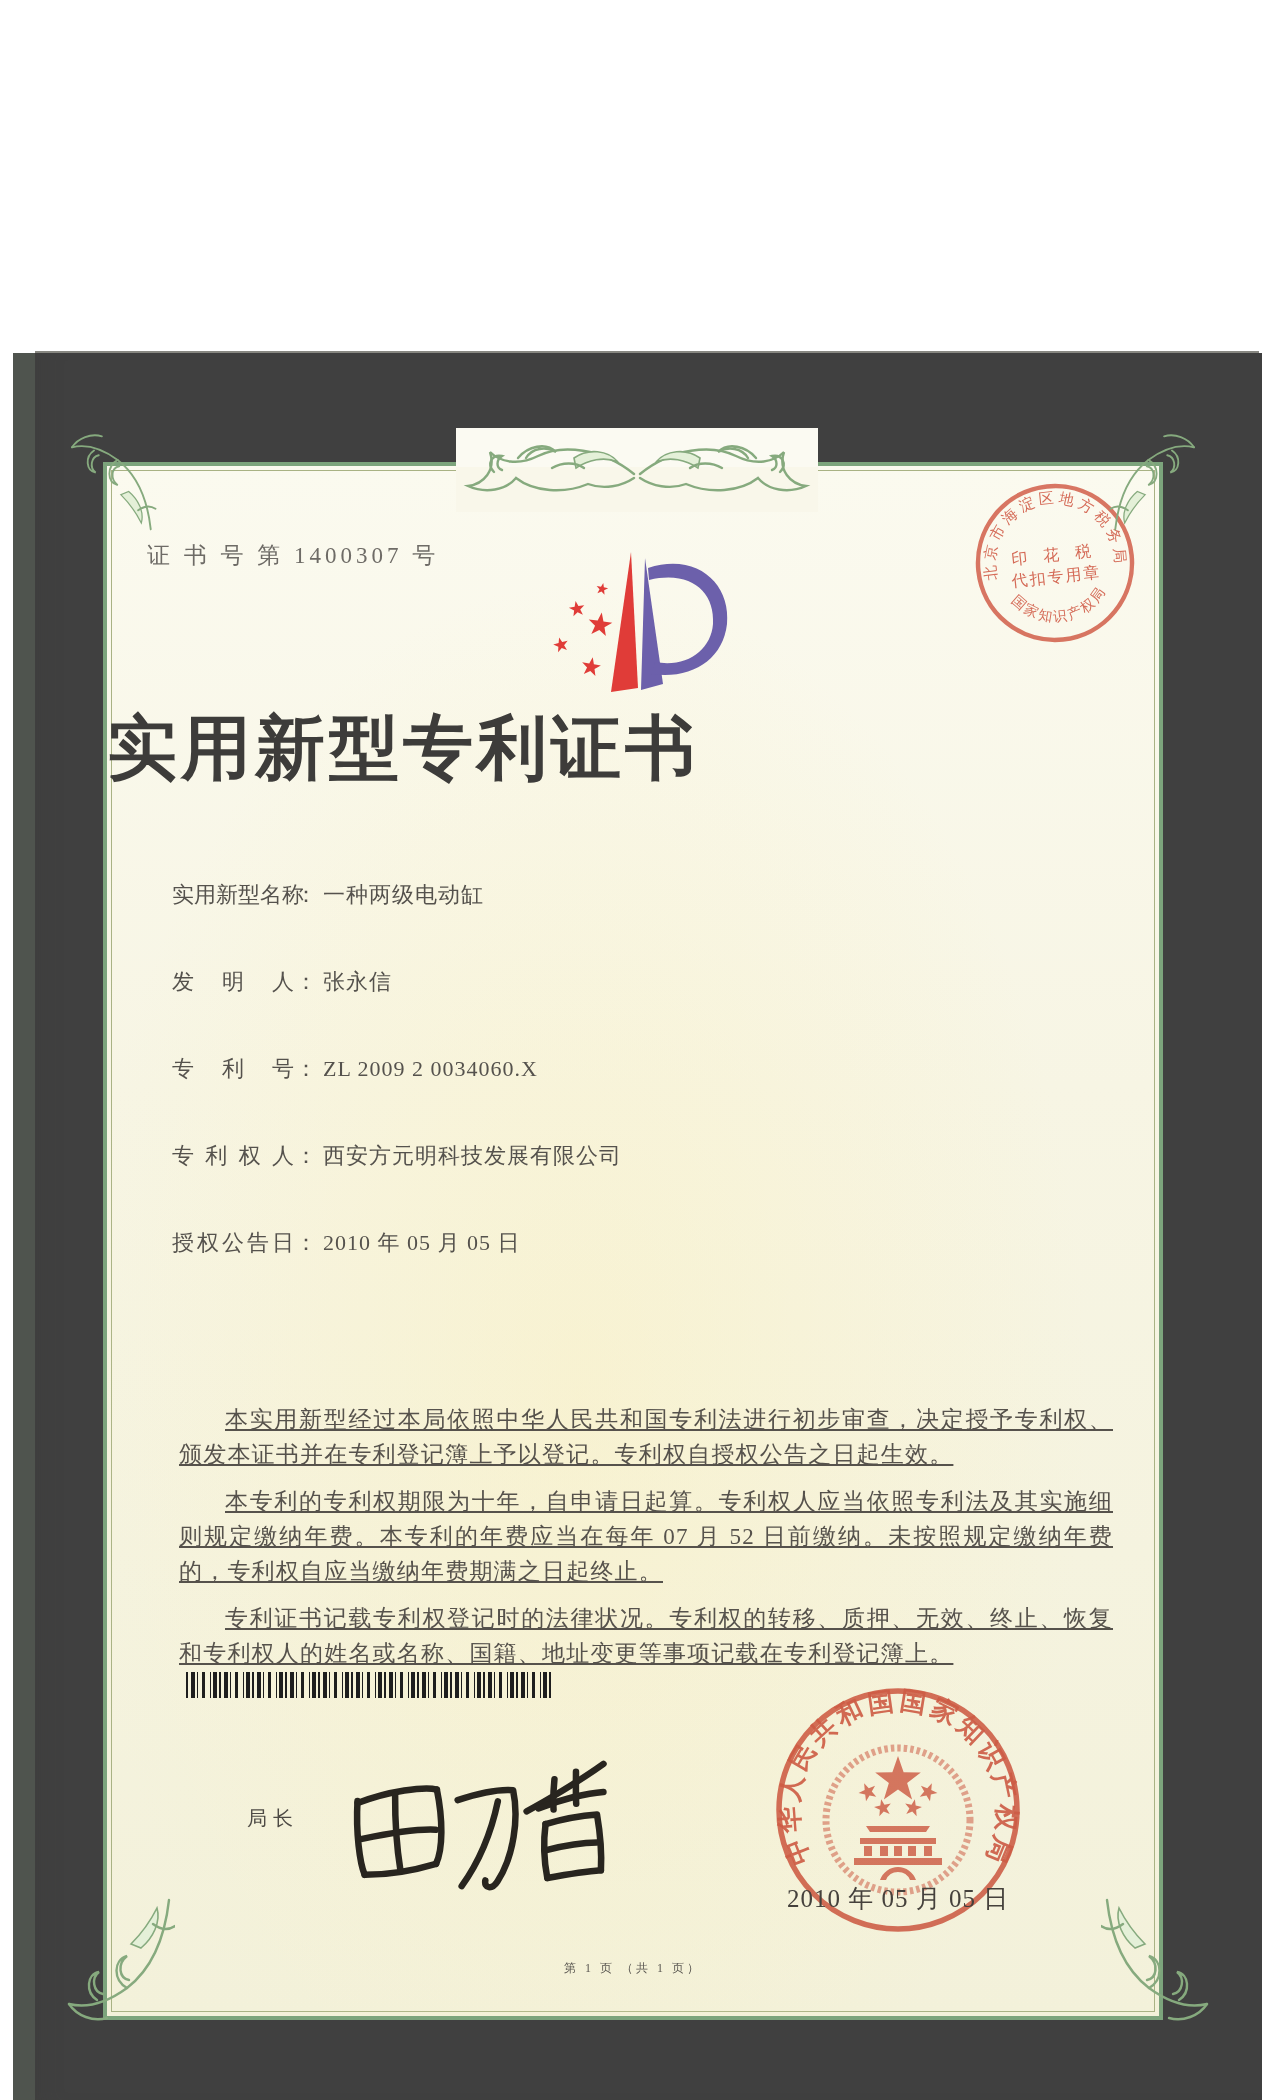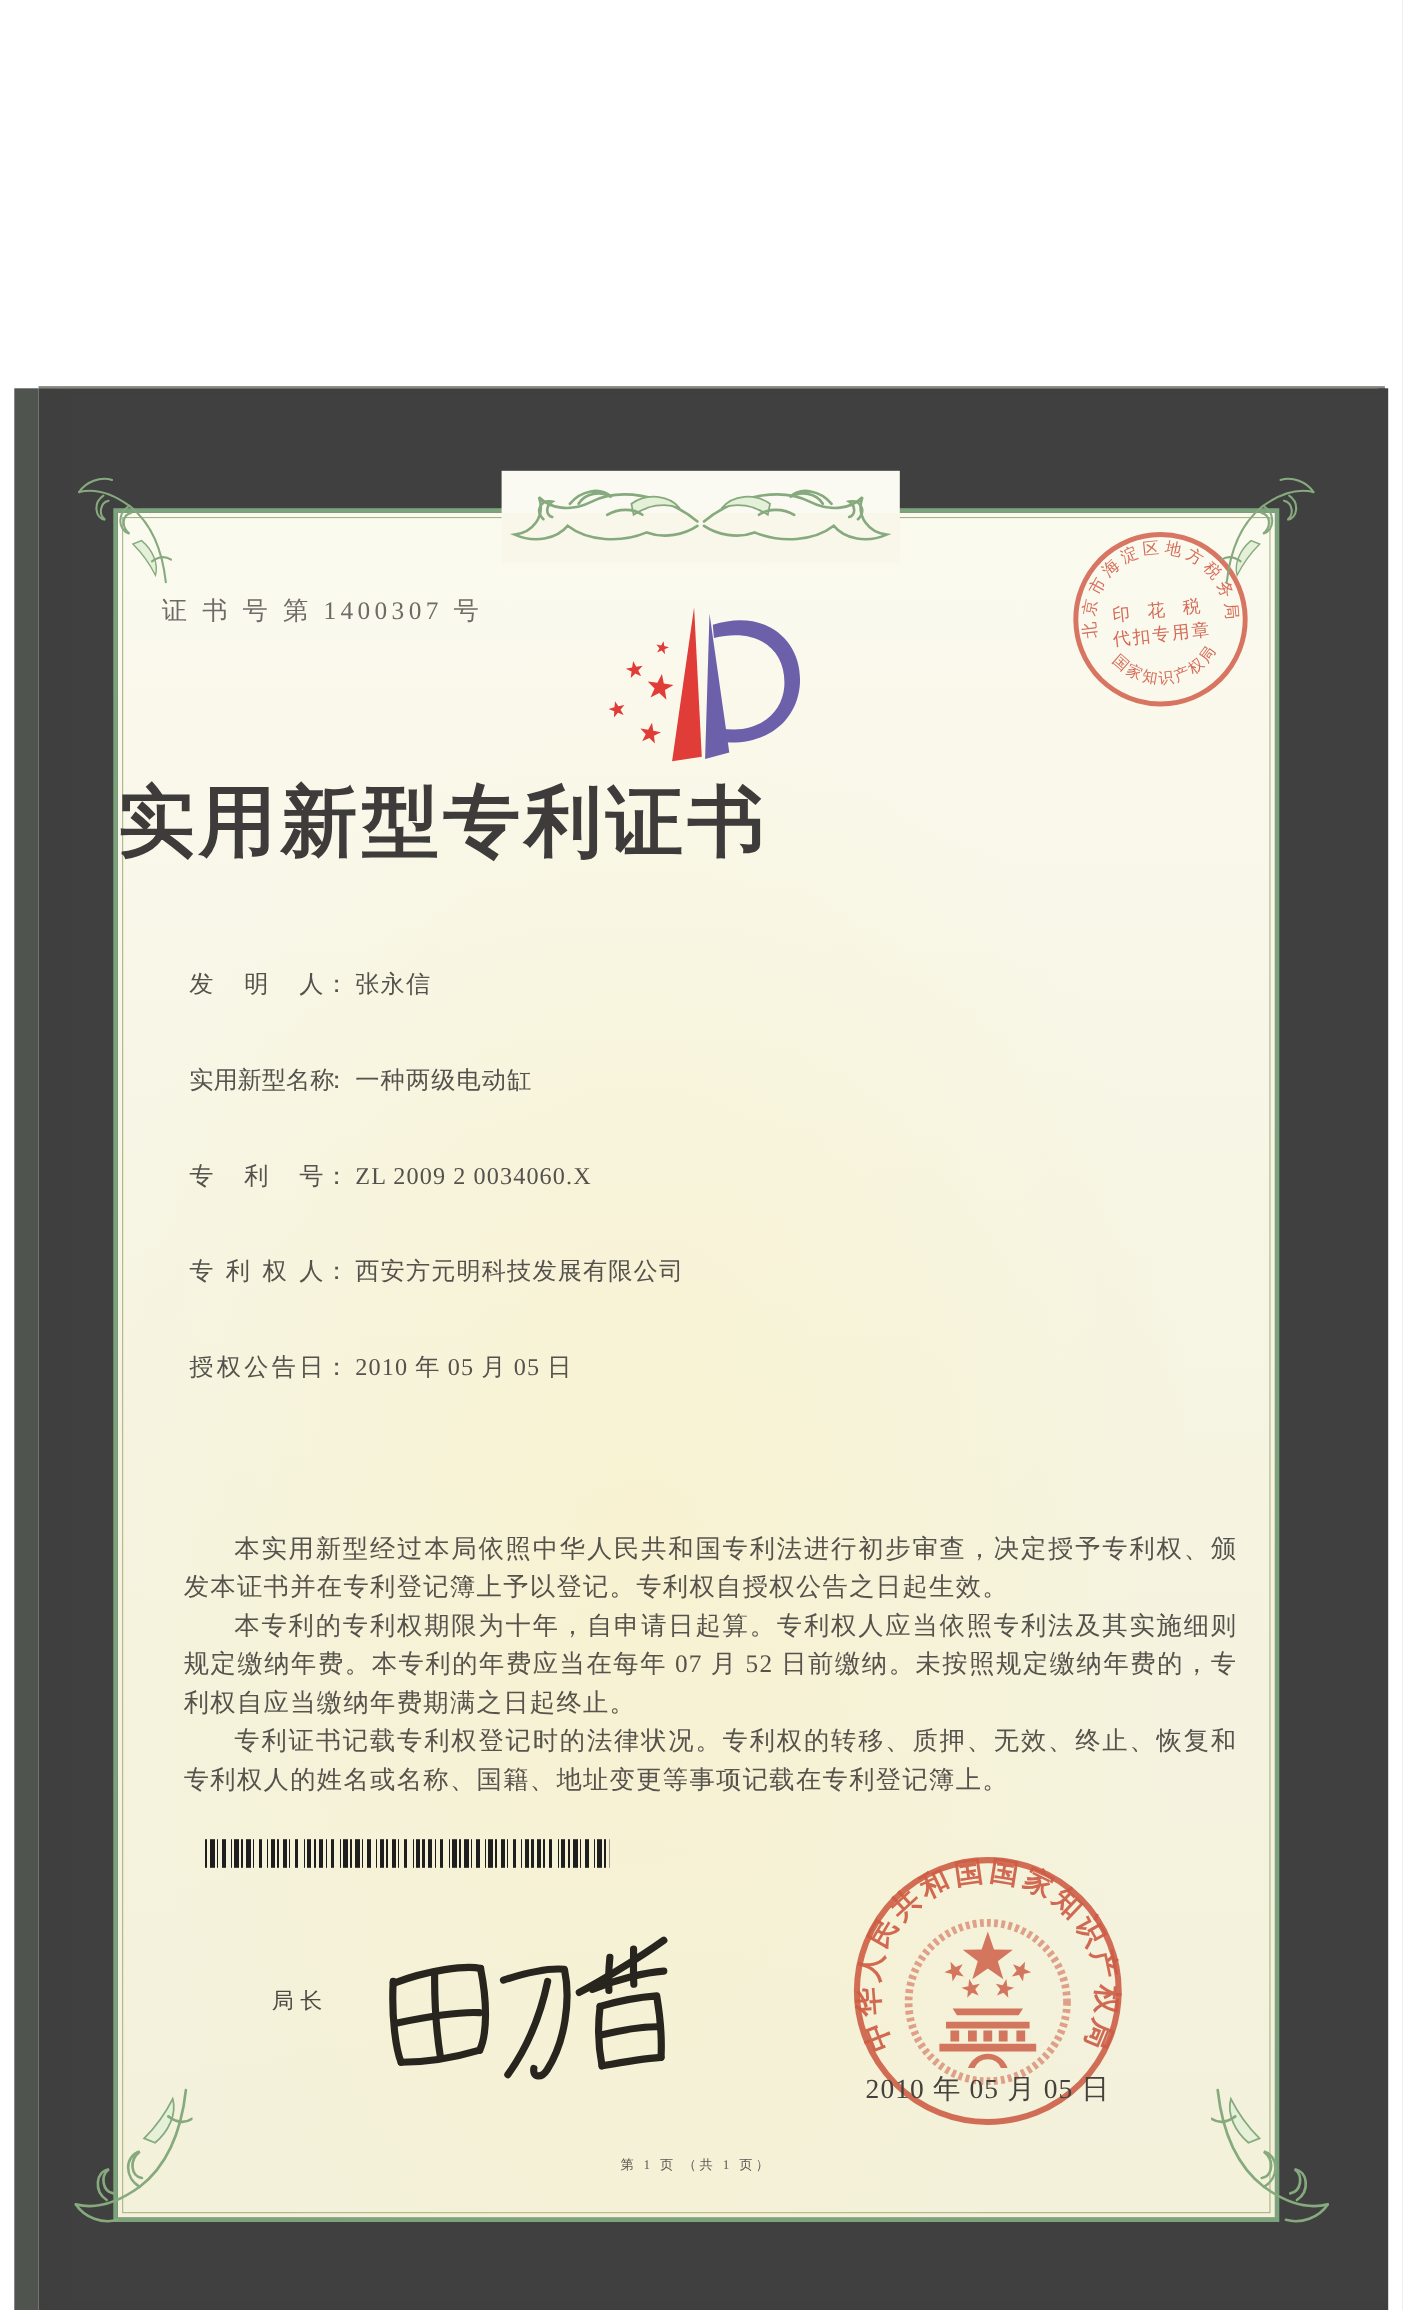--- a/index.html
+++ b/index.html
@@ -34,21 +34,21 @@
   .logo-purple{fill:var(--logo-purple,#6c60ab);}
   .title{position:absolute;left:0;top:244px;width:100%;text-align:left;font-size:70px;font-weight:600;
          letter-spacing:4px;color:#3d3c3a;line-height:1.1;}
   .fields{position:absolute;left:65px;top:414px;}
   .field-row{height:87px;font-size:22px;color:#55524d;white-space:nowrap;}
   .flabel{display:inline-block;width:122px;text-align:justify;text-align-last:justify;}
   .fcolon{display:inline-block;margin:0 6px 0 1px;}
   .fvalue{letter-spacing:1px;}
   .paras{position:absolute;left:60px;top:924px;width:958px;font-size:23px;line-height:35px;
          text-align:justify;color:#56524c;letter-spacing:1.2px;}
-  .paras p{margin:0;text-indent:2em;}
+  .paras p{margin:12px;text-indent:2em;text-decoration:underline;}
   .barcode{position:absolute;left:79px;top:1206px;width:368px;height:26px;
      background-image:repeating-linear-gradient(90deg,
        #1e1e1e 0 2px,transparent 2px 5px,
        #1e1e1e 5px 9px,transparent 9px 11px,
        #1e1e1e 11px 12px,transparent 12px 16px,
        #1e1e1e 16px 19px,transparent 19px 24px,
        #1e1e1e 24px 25px,transparent 25px 27px,
        #1e1e1e 27px 31px,transparent 31px 33px);}
   .sig-title{position:absolute;left:140px;top:1339px;font-size:20px;letter-spacing:6px;color:#4d4a45;}
   .sig-svg{position:absolute;left:225px;top:1285px;}
@@ -146,24 +146,24 @@
         </g>
         <path class="logo-red" d="M86,24 L66,164 L93,160 Z"></path>
         <path class="logo-purple" d="M100,30 L96,162 L118,156 Z"></path>
         <path class="logo-purple" d="M103,40 C152,24 186,56 182,96 C178,132 146,152 106,146 L110,134 C142,140 166,122 168,96 C170,64 146,42 104,52 Z"></path>
       </svg>
 
       <div class="title">实用新型专利证书</div>
 
       <div class="fields">
         <div class="field-row">
+          <span class="flabel">实用新型名称</span><span class="fcolon">：</span><span class="fvalue">一种两级电动缸</span>
+        </div>
+        <div class="field-row">
           <span class="flabel">发明人</span><span class="fcolon">：</span><span class="fvalue">张永信</span>
-        </div>
-        <div class="field-row">
-          <span class="flabel">实用新型名称</span><span class="fcolon">：</span><span class="fvalue">一种两级电动缸</span>
         </div>
         <div class="field-row">
           <span class="flabel">专利号</span><span class="fcolon">：</span><span class="fvalue">ZL 2009 2 0034060.X</span>
         </div>
         <div class="field-row">
           <span class="flabel">专利权人</span><span class="fcolon">：</span><span class="fvalue">西安方元明科技发展有限公司</span>
         </div>
         <div class="field-row">
           <span class="flabel">授权公告日</span><span class="fcolon">：</span><span class="fvalue">2010 年 05 月 05 日</span>
         </div>

